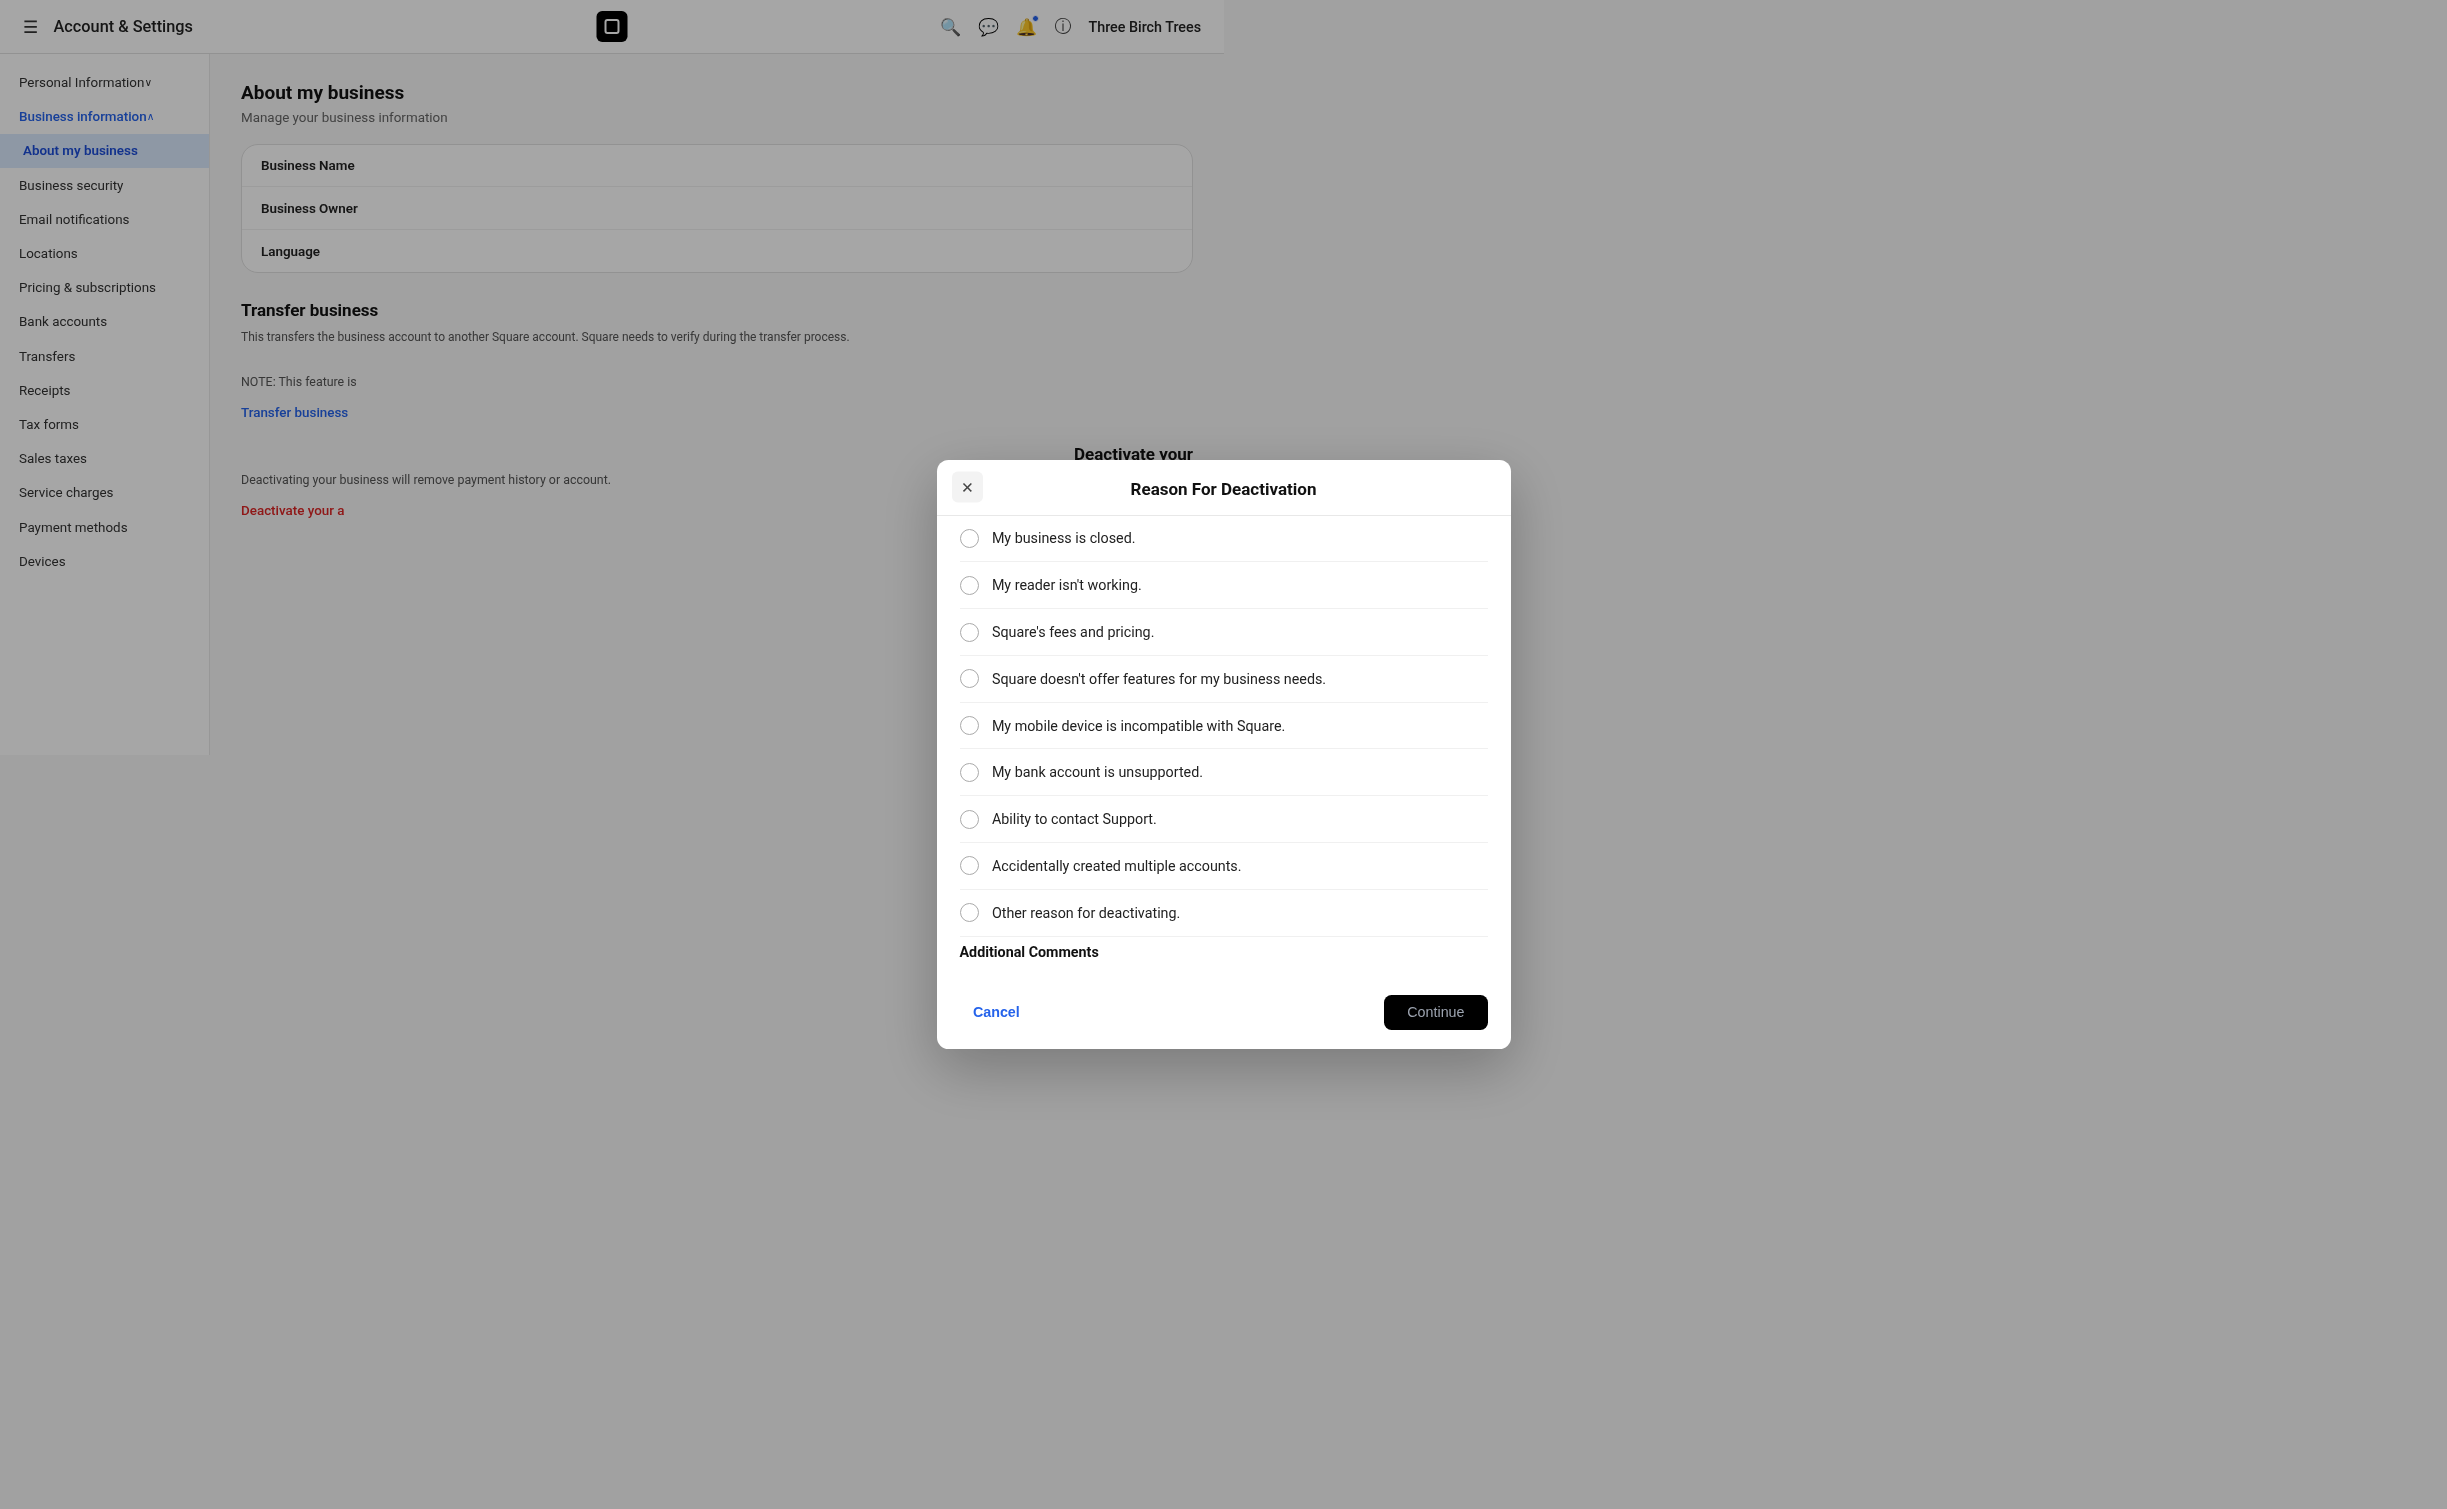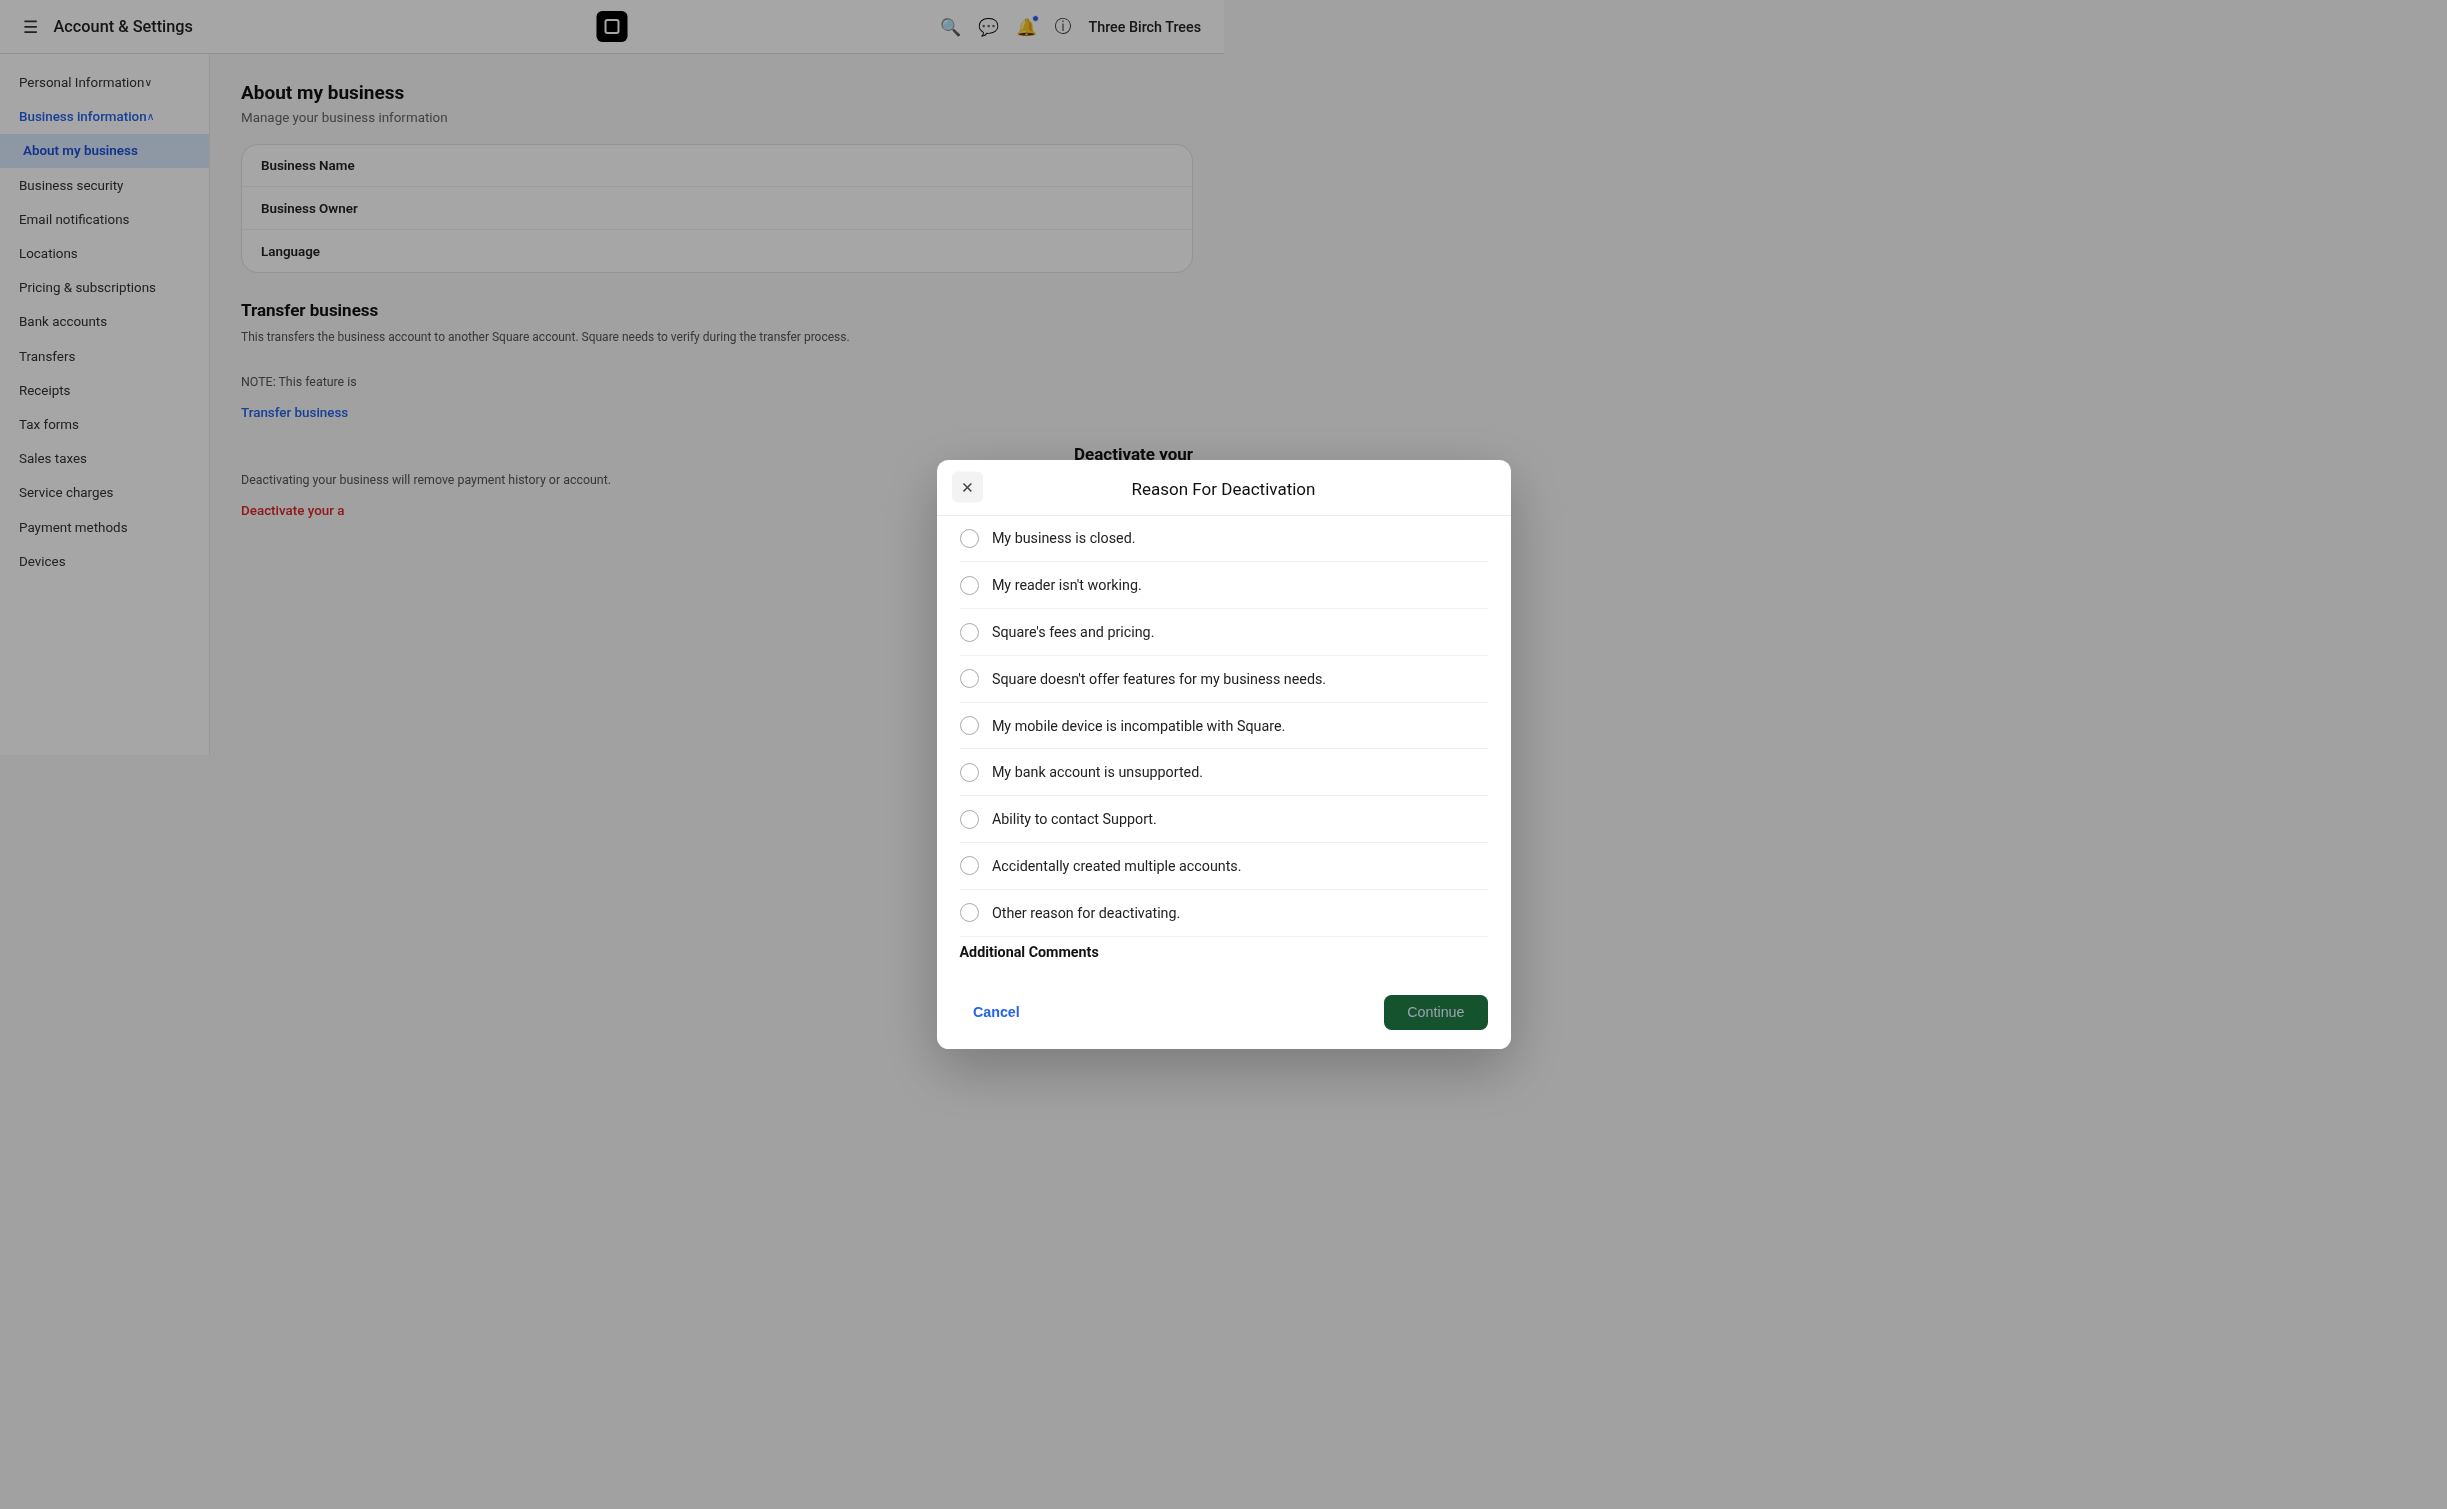--- a/index.html
+++ b/index.html
@@ -244,21 +244,21 @@
       border-radius: 5.7px;
       cursor: pointer;
       display: flex;
       align-items: center;
       justify-content: center;
       font-size: 15.3px;
       color: #444;
     }
     .modal-title {
       font-size: 17px;
-      font-weight: 400;
+      font-weight: 700;
       color: #111;
     }
     .modal-body {
       padding: 0 23px 15.3px;
     }
     .radio-option {
       display: flex;
       align-items: center;
       gap: 13.4px;
       padding: 13.4px 0;
@@ -296,21 +296,21 @@
       background: none;
       border: none;
       color: #2563eb;
       font-size: 14.3px;
       font-weight: 700;
       cursor: pointer;
       padding: 7.6px 13.4px;
       border-radius: 5.7px;
     }
     .continue-btn {
-      background: #14532d;
+      background: #000000;
       border: none;
       color: #9ca3af;
       font-size: 14.3px;
       font-weight: 500;
       cursor: not-allowed;
       padding: 9.6px 23px;
       border-radius: 7.6px;
     }
   </style>
 </head>

